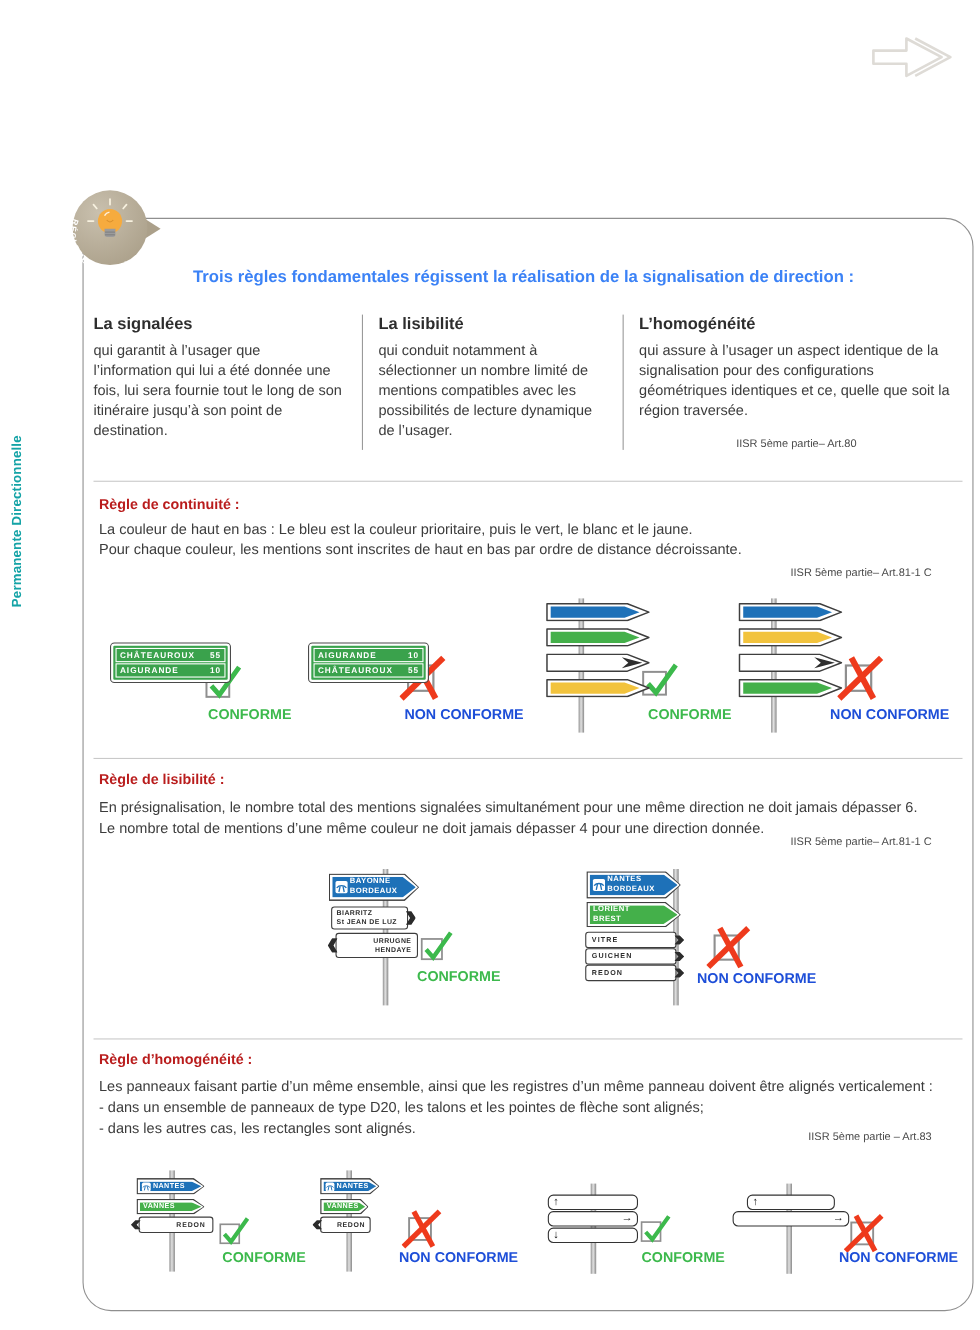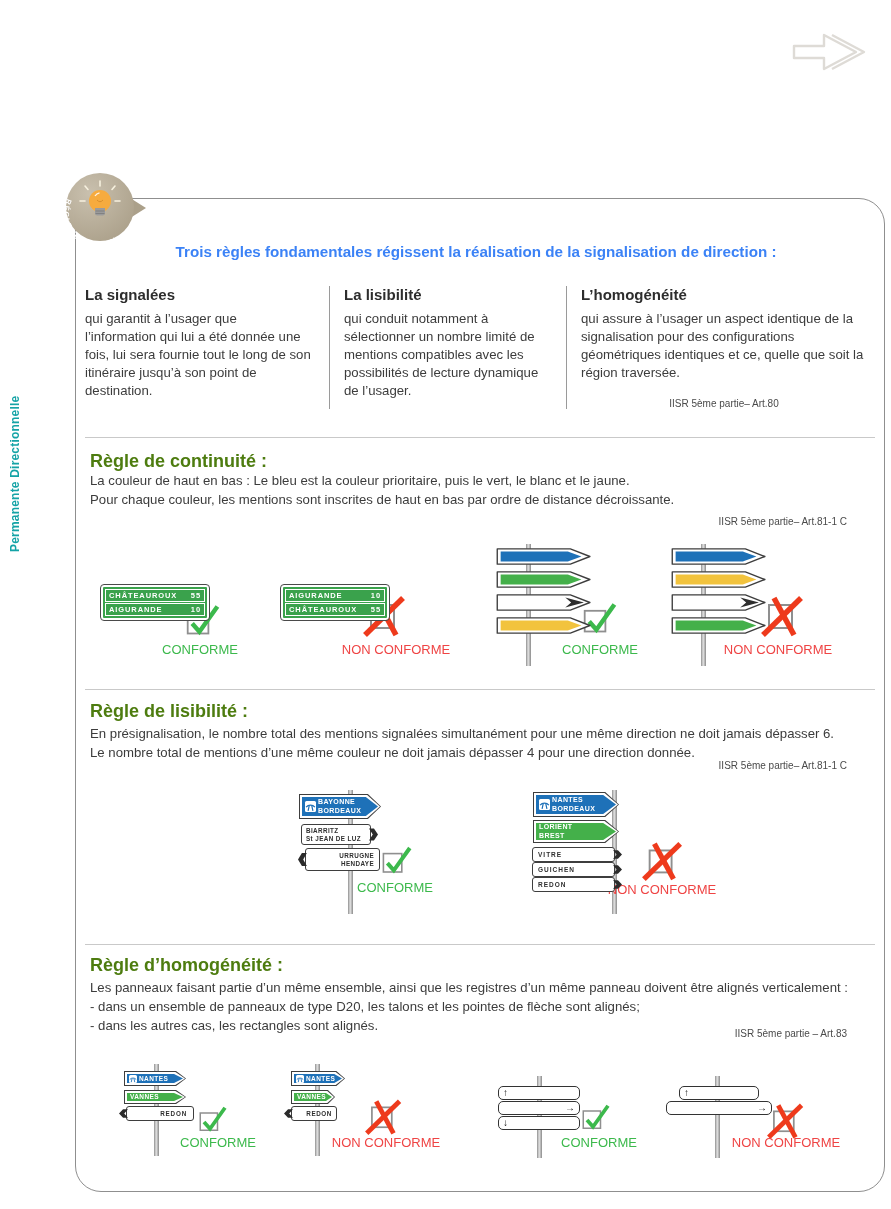--- a/index.html
+++ b/index.html
@@ -30,30 +30,30 @@
                  font-size:15.2px;font-weight:bold;color:#3b82f6;}
   .columns{position:absolute;left:85px;top:286px;width:782px;display:flex;color:#3c3c3c;}
   .col h3{margin:0 0 7px 0;font-size:15px;font-weight:bold;color:#2d2d2d;}
   .col p{margin:0;font-size:13.2px;line-height:18px;}
   .col-1{width:226px;padding-right:18px;}
   .col-2{width:212px;padding:0 10px 0 14px;border-left:1px solid #9a9a9a;}
   .col-3{flex:1;padding-left:14px;border-left:1px solid #9a9a9a;}
   .col-3 .ref-inline{text-align:center;margin-top:16px;font-size:10px;color:#4a4a4a;}
 
   .sep{position:absolute;left:85px;width:790px;height:1px;background:#c9c9c9;}
-  .sec-title{position:absolute;left:90px;margin:0;font-size:18px;font-weight:bold;color:#4d7c0f;text-align:right;}
+  .sec-title{position:absolute;left:90px;margin:0;font-size:13px;font-weight:bold;color:#b91c1c;text-align:right;}
   .sec-body{position:absolute;left:90px;font-size:13.2px;color:#3c3c3c;line-height:19px;}
   .ref{position:absolute;right:44px;font-size:10px;color:#4a4a4a;}
 
   
   .ex-row{position:absolute;left:85px;width:792px;}
   .grp{position:absolute;top:0;height:100%;}
-  .lbl{position:absolute;text-align:center;font-weight:normal;font-size:13px;white-space:nowrap;}
+  .lbl{position:absolute;text-align:right;font-weight:bold;font-size:13px;white-space:nowrap;}
   .lbl.ok{color:#3cb94c;}
-  .lbl.ko{color:#ef4444;}
+  .lbl.ko{color:#1d4ed8;}
   .ic{position:absolute;}
 
   
   .plate{position:absolute;width:102px;background:#3aa24c;border:2px solid #fff;
          outline:1.5px solid #4a4a4a;border-radius:3px;padding:1px;z-index:1;}
   .prow{display:flex;justify-content:space-between;border:1px solid #fff;margin:1px;
         padding:0 3px;color:#fff;font-size:7.5px;font-weight:bold;letter-spacing:.9px;line-height:11px;align-items:flex-end;}
 
   
   .pole{position:absolute;width:5px;background:linear-gradient(90deg,#909090,#e2e2e2 45%,#8a8a8a);z-index:0;}

